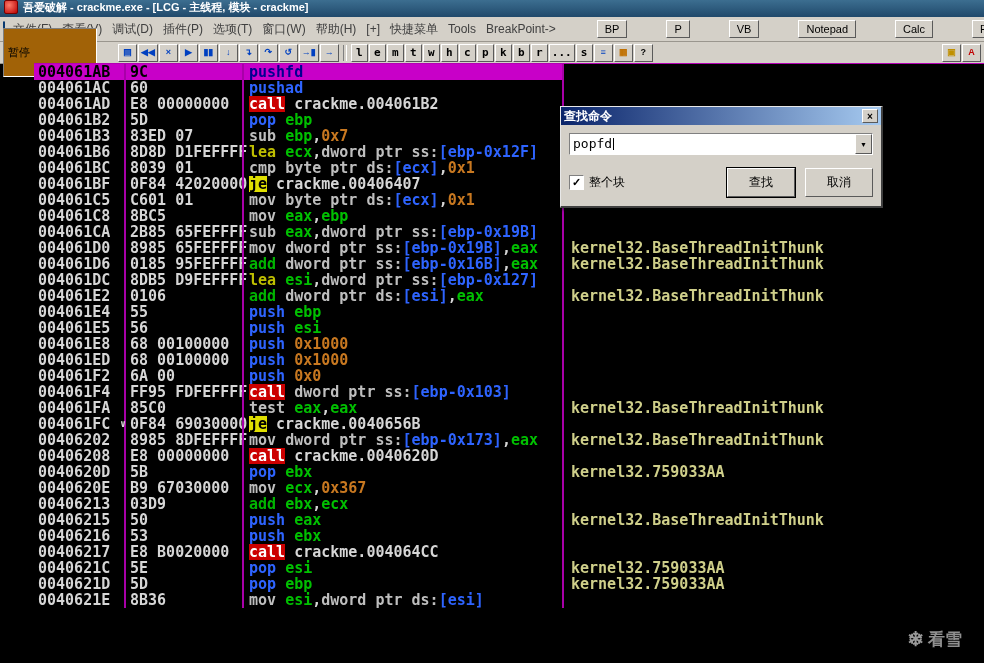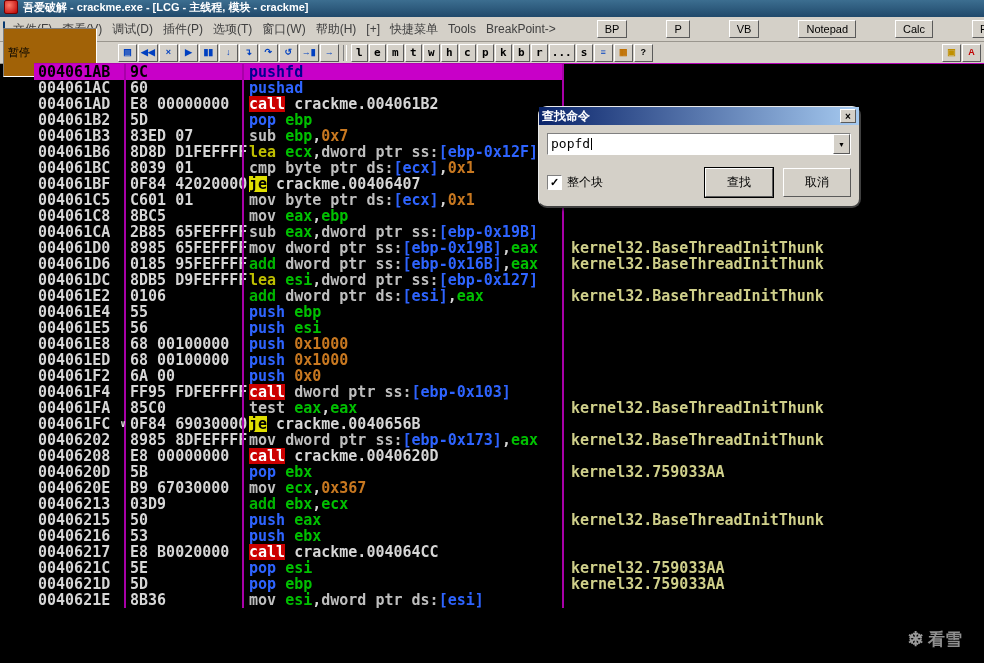--- a/index.html
+++ b/index.html
@@ -47,21 +47,21 @@
   .t-reg{color:#00c000}
   .t-num{color:#c87820}
   .t-mem{color:#2e64ff}
   .t-ptr{color:#bebebe}
   .t-txt{color:#d6d6d6}
   .row.sel .c-addr,.row.sel .c-bytes,.row.sel .c-asm{background:#c800c8;}
   .row.sel .c-addr,.row.sel .c-bytes{color:#000;}
   .row.sel .c-asm span{color:#000090 !important;background:transparent !important;}
 
   
-  .dialog{position:absolute;left:538px;top:106px;width:320px;background:#d4d0c8;border-top:1px solid #e8e8e8;border-left:1px solid #e8e8e8;border-right:2px solid #404040;border-bottom:2px solid #404040;box-shadow:2px 2px 3px rgba(0,0,0,.6);border-radius:9px;}
+  .dialog{position:absolute;left:560px;top:106px;width:320px;background:#d4d0c8;border-top:1px solid #e8e8e8;border-left:1px solid #e8e8e8;border-right:2px solid #404040;border-bottom:2px solid #404040;box-shadow:2px 2px 3px rgba(0,0,0,.6);}
   .dlg-title{height:18px;background:linear-gradient(90deg,#0a246a,#a6caf0);display:flex;align-items:center;padding:0 3px;color:#fff;font-weight:bold;font-size:12px;}
   .dlg-close{margin-left:auto;width:16px;height:14px;background:#d4d0c8;border:1px solid;border-color:#fff #5a5a5a #5a5a5a #fff;font-size:10px;line-height:11px;text-align:center;color:#000;font-weight:bold;padding:0;}
   .dlg-body{padding:8px 8px 9px 8px;}
   .combo{display:flex;height:20px;border:1px solid;border-color:#808080 #fff #fff #808080;background:#ffffff;}
   .combo-text{flex:1;font-family:"DejaVu Sans Mono",monospace;font-size:13px;color:#000;padding:2px 3px;background:#fff;}
   .caret{display:inline-block;width:1px;height:12px;background:#000;vertical-align:-2px;margin-left:1px;}
   .combo-btn{width:17px;background:#d4d0c8;border:1px solid;border-color:#fff #5a5a5a #5a5a5a #fff;font-size:7px;color:#000;text-align:center;padding:0;}
   .dlg-row2{display:flex;align-items:center;margin-top:13px;}
   .checkbox{width:13px;height:13px;background:#fff;border:1px solid;border-color:#808080 #fff #fff #808080;font-size:11px;line-height:12px;text-align:center;font-weight:bold;color:#000;}
   .cb-label{font-size:12px;color:#000;margin-left:5px;}

